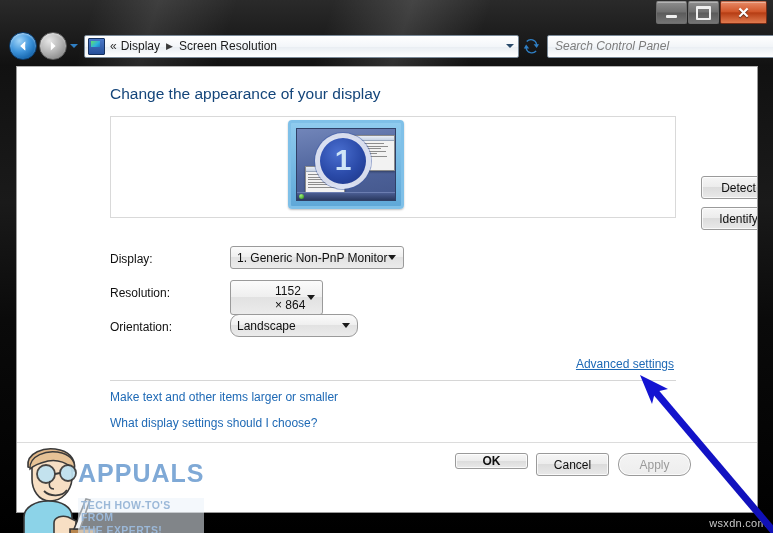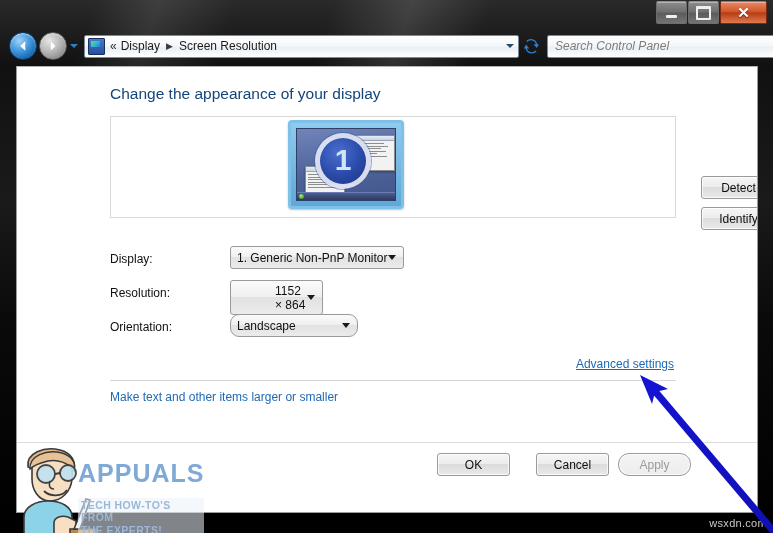--- a/index.html
+++ b/index.html
@@ -388,21 +388,21 @@
   #link-make-text { top: 323px; }
   #link-what-display { top: 349px; }
 
   #divider-lower {
     position: absolute;
     left: 0; top: 375px;
     width: 740px; height: 1px;
     background: #dcdcdc;
   }
 
-  #btn-ok     { position:absolute; left:420px; top:386px; width:73px; height:23px; }
+  #btn-ok     { position:absolute; left:438px; top:386px; width:73px; height:16px;font-weight:bold; }
   #btn-cancel { position:absolute; left:519px; top:386px; width:73px; height:23px; }
   #btn-apply  { position:absolute; left:601px; top:386px; width:73px; height:23px;
                 background: linear-gradient(180deg,#f4f4f4 0%, #ededed 100%); border-radius: 11px; }
 
   
   #watermark {
     position: absolute;
     left: 4px; bottom: 0px;
     width: 200px; height: 92px;
     z-index: 35;
@@ -584,20 +584,21 @@
     <div class="combo" id="combo-orientation">
       <span>Landscape</span>
       <span class="combo-caret"></span>
     </div>
 
     <div id="advanced-settings">Advanced settings</div>
 
     <div id="divider-upper"></div>
 
     <div class="help-link" id="link-make-text">Make text and other items larger or smaller</div>
+    <div class="help-link" id="link-what-display">What display settings should I choose?</div>
 
     <div id="divider-lower"></div>
 
     <div class="win-button" id="btn-ok">OK</div>
     <div class="win-button" id="btn-cancel">Cancel</div>
     <div class="win-button disabled" id="btn-apply">Apply</div>
 
   </div>
 
   <div id="watermark">

